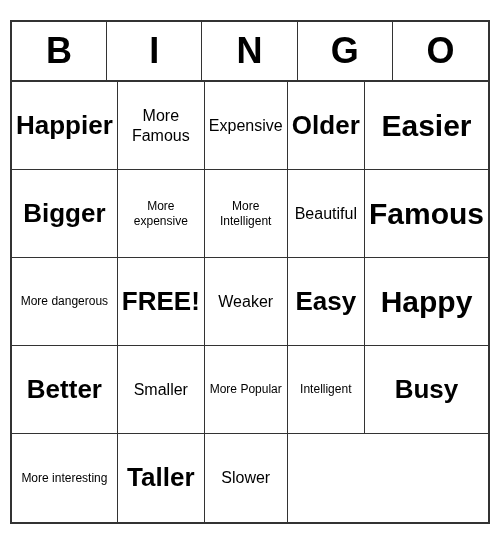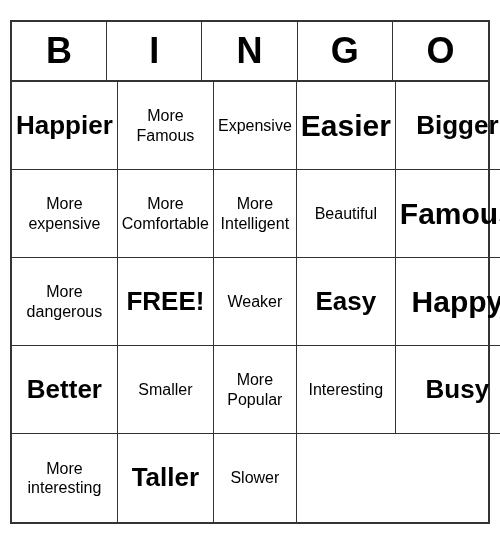--- a/index.html
+++ b/index.html
@@ -50,21 +50,21 @@
     }
     .bingo-cell:nth-child(n+21) {
       border-bottom: none;
     }
     .cell-text {
       line-height: 1.2;
     }
     .size-xl { font-size: 26px; font-weight: bold; }
     .size-lg { font-size: 30px; font-weight: bold; }
     .size-md { font-size: 16px; }
-    .size-sm { font-size: 16px; }
+    .size-sm { font-size: 12px; }
   </style>
 </head>
 <body>
 
 <div class="bingo-card">
   <div class="bingo-header">
   <div class="bingo-header-cell">B</div>
       <div class="bingo-header-cell">I</div>
       <div class="bingo-header-cell">N</div>
       <div class="bingo-header-cell">G</div>
@@ -74,30 +74,30 @@
   <div class="bingo-cell">
         <span class="cell-text size-xl">Happier</span>
       </div>
       <div class="bingo-cell">
         <span class="cell-text size-md">More Famous</span>
       </div>
       <div class="bingo-cell">
         <span class="cell-text size-md">Expensive</span>
       </div>
       <div class="bingo-cell">
+        <span class="cell-text size-xl">Older</span>
+      </div>
+      <div class="bingo-cell">
         <span class="cell-text size-lg">Easier</span>
       </div>
       <div class="bingo-cell">
         <span class="cell-text size-xl">Bigger</span>
       </div>
       <div class="bingo-cell">
         <span class="cell-text size-sm">More expensive</span>
-      </div>
-      <div class="bingo-cell">
-        <span class="cell-text size-sm">More Comfortable</span>
       </div>
       <div class="bingo-cell">
         <span class="cell-text size-sm">More Intelligent</span>
       </div>
       <div class="bingo-cell">
         <span class="cell-text size-md">Beautiful</span>
       </div>
       <div class="bingo-cell">
         <span class="cell-text size-lg">Famous</span>
       </div>
@@ -119,21 +119,21 @@
       <div class="bingo-cell">
         <span class="cell-text size-xl">Better</span>
       </div>
       <div class="bingo-cell">
         <span class="cell-text size-md">Smaller</span>
       </div>
       <div class="bingo-cell">
         <span class="cell-text size-sm">More Popular</span>
       </div>
       <div class="bingo-cell">
-        <span class="cell-text size-sm">Interesting</span>
+        <span class="cell-text size-sm">Intelligent</span>
       </div>
       <div class="bingo-cell">
         <span class="cell-text size-xl">Busy</span>
       </div>
       <div class="bingo-cell">
         <span class="cell-text size-sm">More interesting</span>
       </div>
       <div class="bingo-cell">
         <span class="cell-text size-xl">Taller</span>
       </div>

